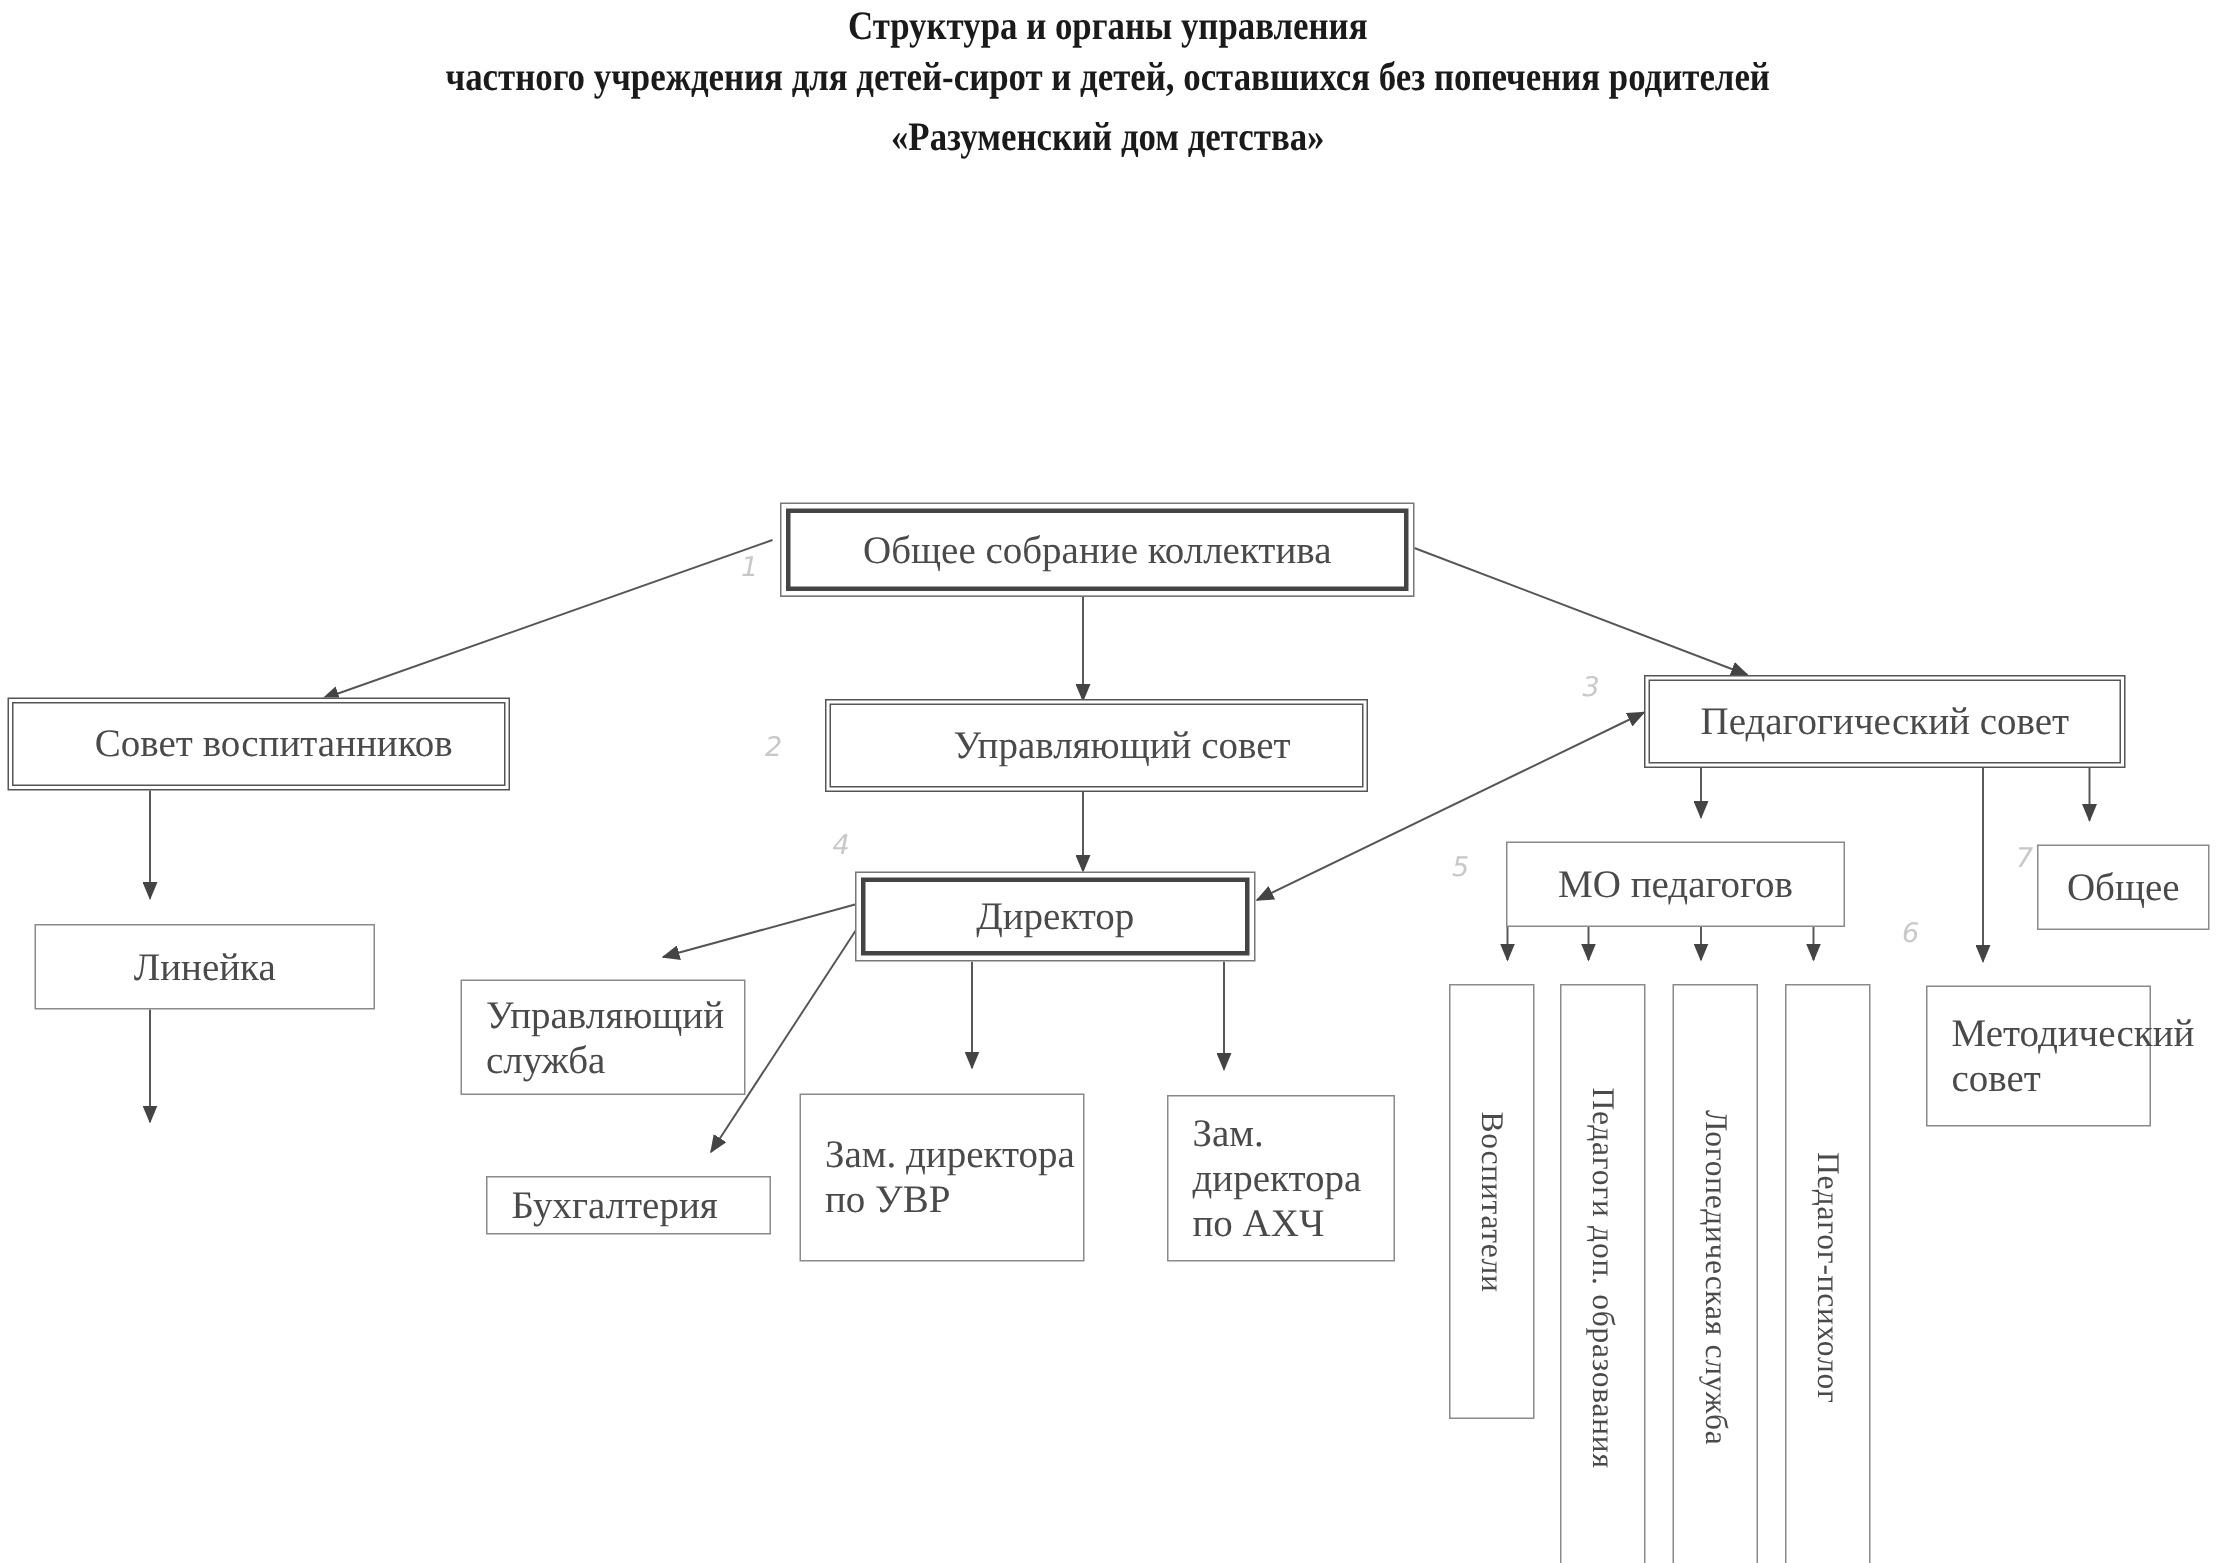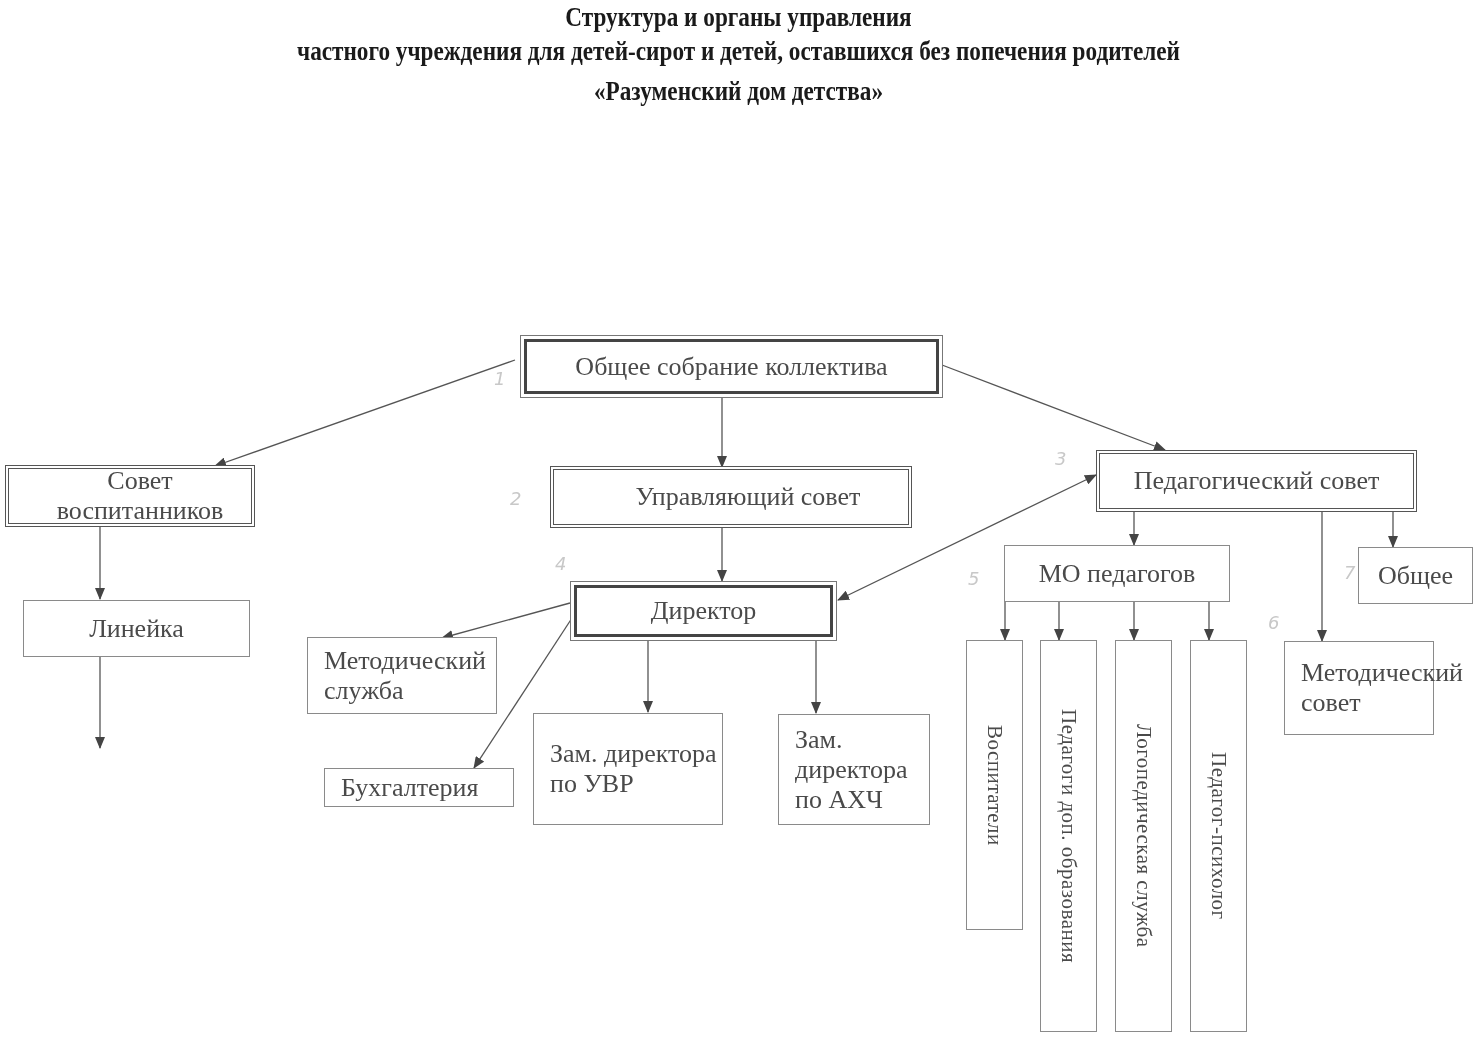--- a/index.html
+++ b/index.html
@@ -4,21 +4,21 @@
 <style>
   html, body { margin: 0; padding: 0; background: #ffffff; }
   body { width: 1477px; height: 1042px; position: relative; overflow: hidden;
          font-family: "Liberation Serif", "DejaVu Serif", serif; color: #3a3a3a; }
   .title { position: absolute; left: 0; width: 1477px; text-align: center;
            font-family: "Liberation Serif", serif; font-weight: bold; color: #1a1a1a;
            font-size: 27px; line-height: 34px; transform: scaleX(0.86); transform-origin: center; }
   .box { position: absolute; box-sizing: border-box; background: #fff;
          font-size: 26px; color: #4a4a4a; display: flex; align-items: center; justify-content: center;
          text-align: center; }
-  .plain { border: 1.5px solid #8a8a8a; }
+  .plain { border: 1.5px solid #8a8a8a; margin-top: 16px; }
   .double { border: 4px double #555; }
   .thick { border: 1px solid #777; outline: 0; box-shadow: inset 0 0 0 3px #fff, inset 0 0 0 6px #444; }
   .left-text { justify-content: flex-start; text-align: left; padding-left: 16px; line-height: 30px; }
   .vertical { writing-mode: vertical-rl; font-size: 21px; letter-spacing: 0.5px; }
   svg.links { position: absolute; left: 0; top: 0; }
   .note { position: absolute; font-family: "DejaVu Sans", sans-serif; font-size: 18px; color: #c8c8c8; font-style: italic; }
 </style>
 </head>
 <body>
 
@@ -51,25 +51,25 @@
     <line x1="1322" y1="512" x2="1322" y2="641" marker-end="url(#arr)"></line>
     <line x1="1393" y1="512" x2="1393" y2="547" marker-end="url(#arr)"></line>
     <line x1="1005" y1="602" x2="1005" y2="640" marker-end="url(#arr)"></line>
     <line x1="1059" y1="602" x2="1059" y2="640" marker-end="url(#arr)"></line>
     <line x1="1134" y1="602" x2="1134" y2="640" marker-end="url(#arr)"></line>
     <line x1="1209" y1="602" x2="1209" y2="640" marker-end="url(#arr)"></line>
   </g>
 </svg>
 
 <div class="box thick" style="left:520px;top:335px;width:423px;height:63px;">Общее собрание коллектива</div>
-<div class="box double" style="left:5px;top:465px;width:250px;height:62px;padding-left:20px;">Совет воспитанников</div>
+<div class="box double" style="left:5px;top:465px;width:335px;height:62px;padding-left:20px;">Совет воспитанников</div>
 <div class="box plain" style="left:23px;top:600px;width:227px;height:57px;">Линейка</div>
 <div class="box double" style="left:550px;top:466px;width:362px;height:62px;padding-left:34px;">Управляющий совет</div>
 <div class="box thick" style="left:570px;top:581px;width:267px;height:60px;">Директор</div>
-<div class="box plain left-text" style="left:307px;top:637px;width:190px;height:77px;">Методический служба</div>
+<div class="box plain left-text" style="left:307px;top:637px;width:190px;height:77px;">Управляющий служба</div>
 <div class="box plain left-text" style="left:324px;top:768px;width:190px;height:39px;">Бухгалтерия</div>
 <div class="box plain left-text" style="left:533px;top:713px;width:190px;height:112px;">Зам. директора по УВР</div>
 <div class="box plain left-text" style="left:778px;top:714px;width:152px;height:111px;">Зам. директора по АХЧ</div>
 <div class="box double" style="left:1096px;top:450px;width:321px;height:62px;">Педагогический совет</div>
 <div class="box plain" style="left:1004px;top:545px;width:226px;height:57px;">МО педагогов</div>
 <div class="box plain" style="left:1358px;top:547px;width:115px;height:57px;">Общее</div>
 <div class="box plain left-text" style="left:1284px;top:641px;width:150px;height:94px;">Методический совет</div>
 <div class="box plain vertical" style="left:966px;top:640px;width:57px;height:290px;">Воспитатели</div>
 <div class="box plain vertical" style="left:1040px;top:640px;width:57px;height:392px;">Педагоги доп. образования</div>
 <div class="box plain vertical" style="left:1115px;top:640px;width:57px;height:392px;">Логопедическая служба</div>

